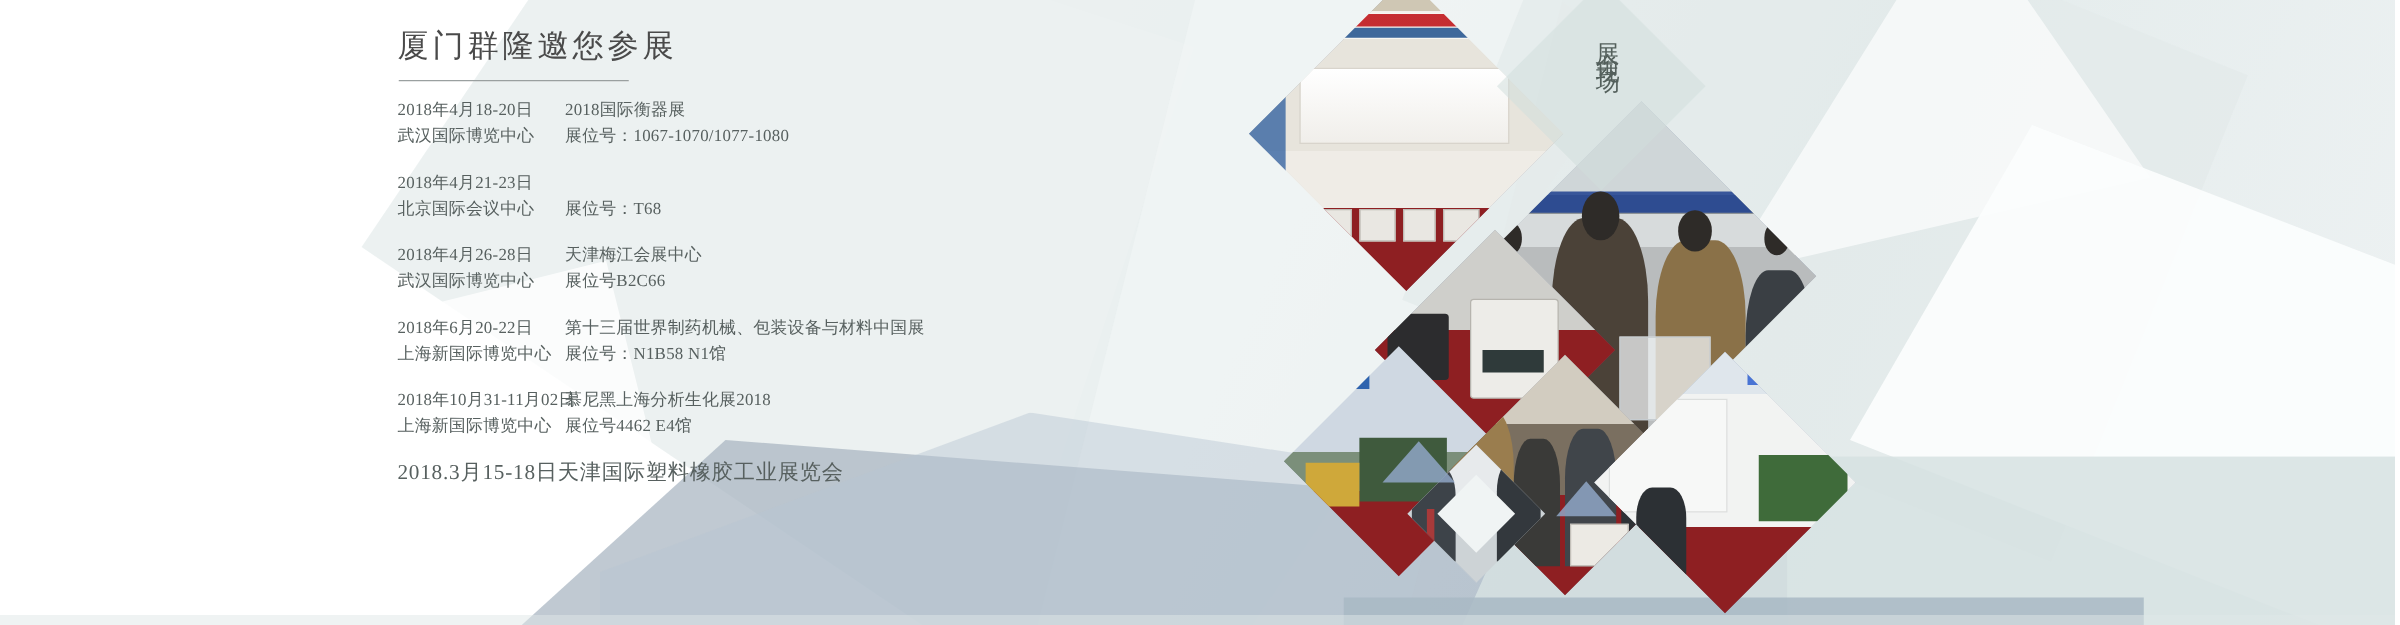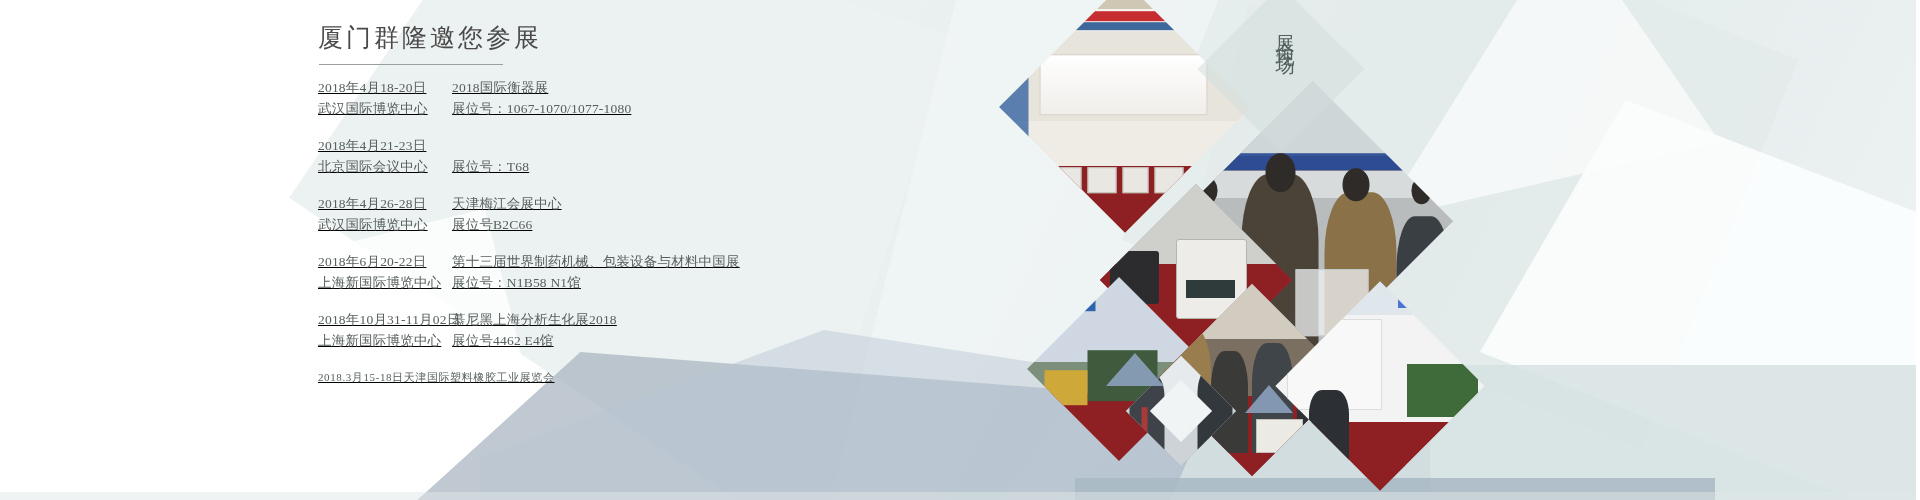--- a/index.html
+++ b/index.html
@@ -44,29 +44,29 @@
   .tri{position:absolute;width:0;height:0;border-style:solid;}
   .tri-a{left:1106px;top:353px;border-width:0 29px 33px 29px;border-color:transparent transparent #8fa6c6 transparent;opacity:.85;}
   .tri-b{left:1245px;top:385px;border-width:0 24px 28px 24px;border-color:transparent transparent #8fa6c6 transparent;opacity:.85;}
 
   
   .panel{position:absolute;left:318px;top:22px;width:640px;}
   .title{font-size:25px;color:#4a4a4a;letter-spacing:3px;line-height:1.3;
          font-family:"Liberation Serif","DejaVu Serif",serif;}
   .title-rule{width:184px;height:1px;background:#9aa0a0;margin:9px 0 12px 1px;}
 
-  .events{margin-top:2px;text-decoration:underline;}
+  .events{margin-top:2px;}
   .event{margin-bottom:16px;}
   .row{display:flex;align-items:baseline;white-space:nowrap;
        font-size:13.5px;color:#57605f;line-height:21px;letter-spacing:.2px;}
   .c-date{width:134px;flex:none;}
   .c-name{flex:none;}
   .c-venue{width:134px;flex:none;}
   .c-booth{flex:none;}
-  .event.last .row{letter-spacing:.6px;font-size:11px;}
+  .event.last .row{letter-spacing:.6px;font-size:17px;}
   .event.last .c-date{width:auto;}
   .event.last .c-venue{width:190px;}
 
   
   .collage{position:absolute;left:1016px;top:-6px;width:460px;height:512px;}
   .dia{position:absolute;overflow:hidden;transform:rotate(45deg);
        box-shadow:0 0 0 1.5px rgba(90,110,150,.55) inset;}
   .dia .ph{position:absolute;left:-25%;top:-25%;width:150%;height:150%;
            transform:rotate(-45deg);}
 

